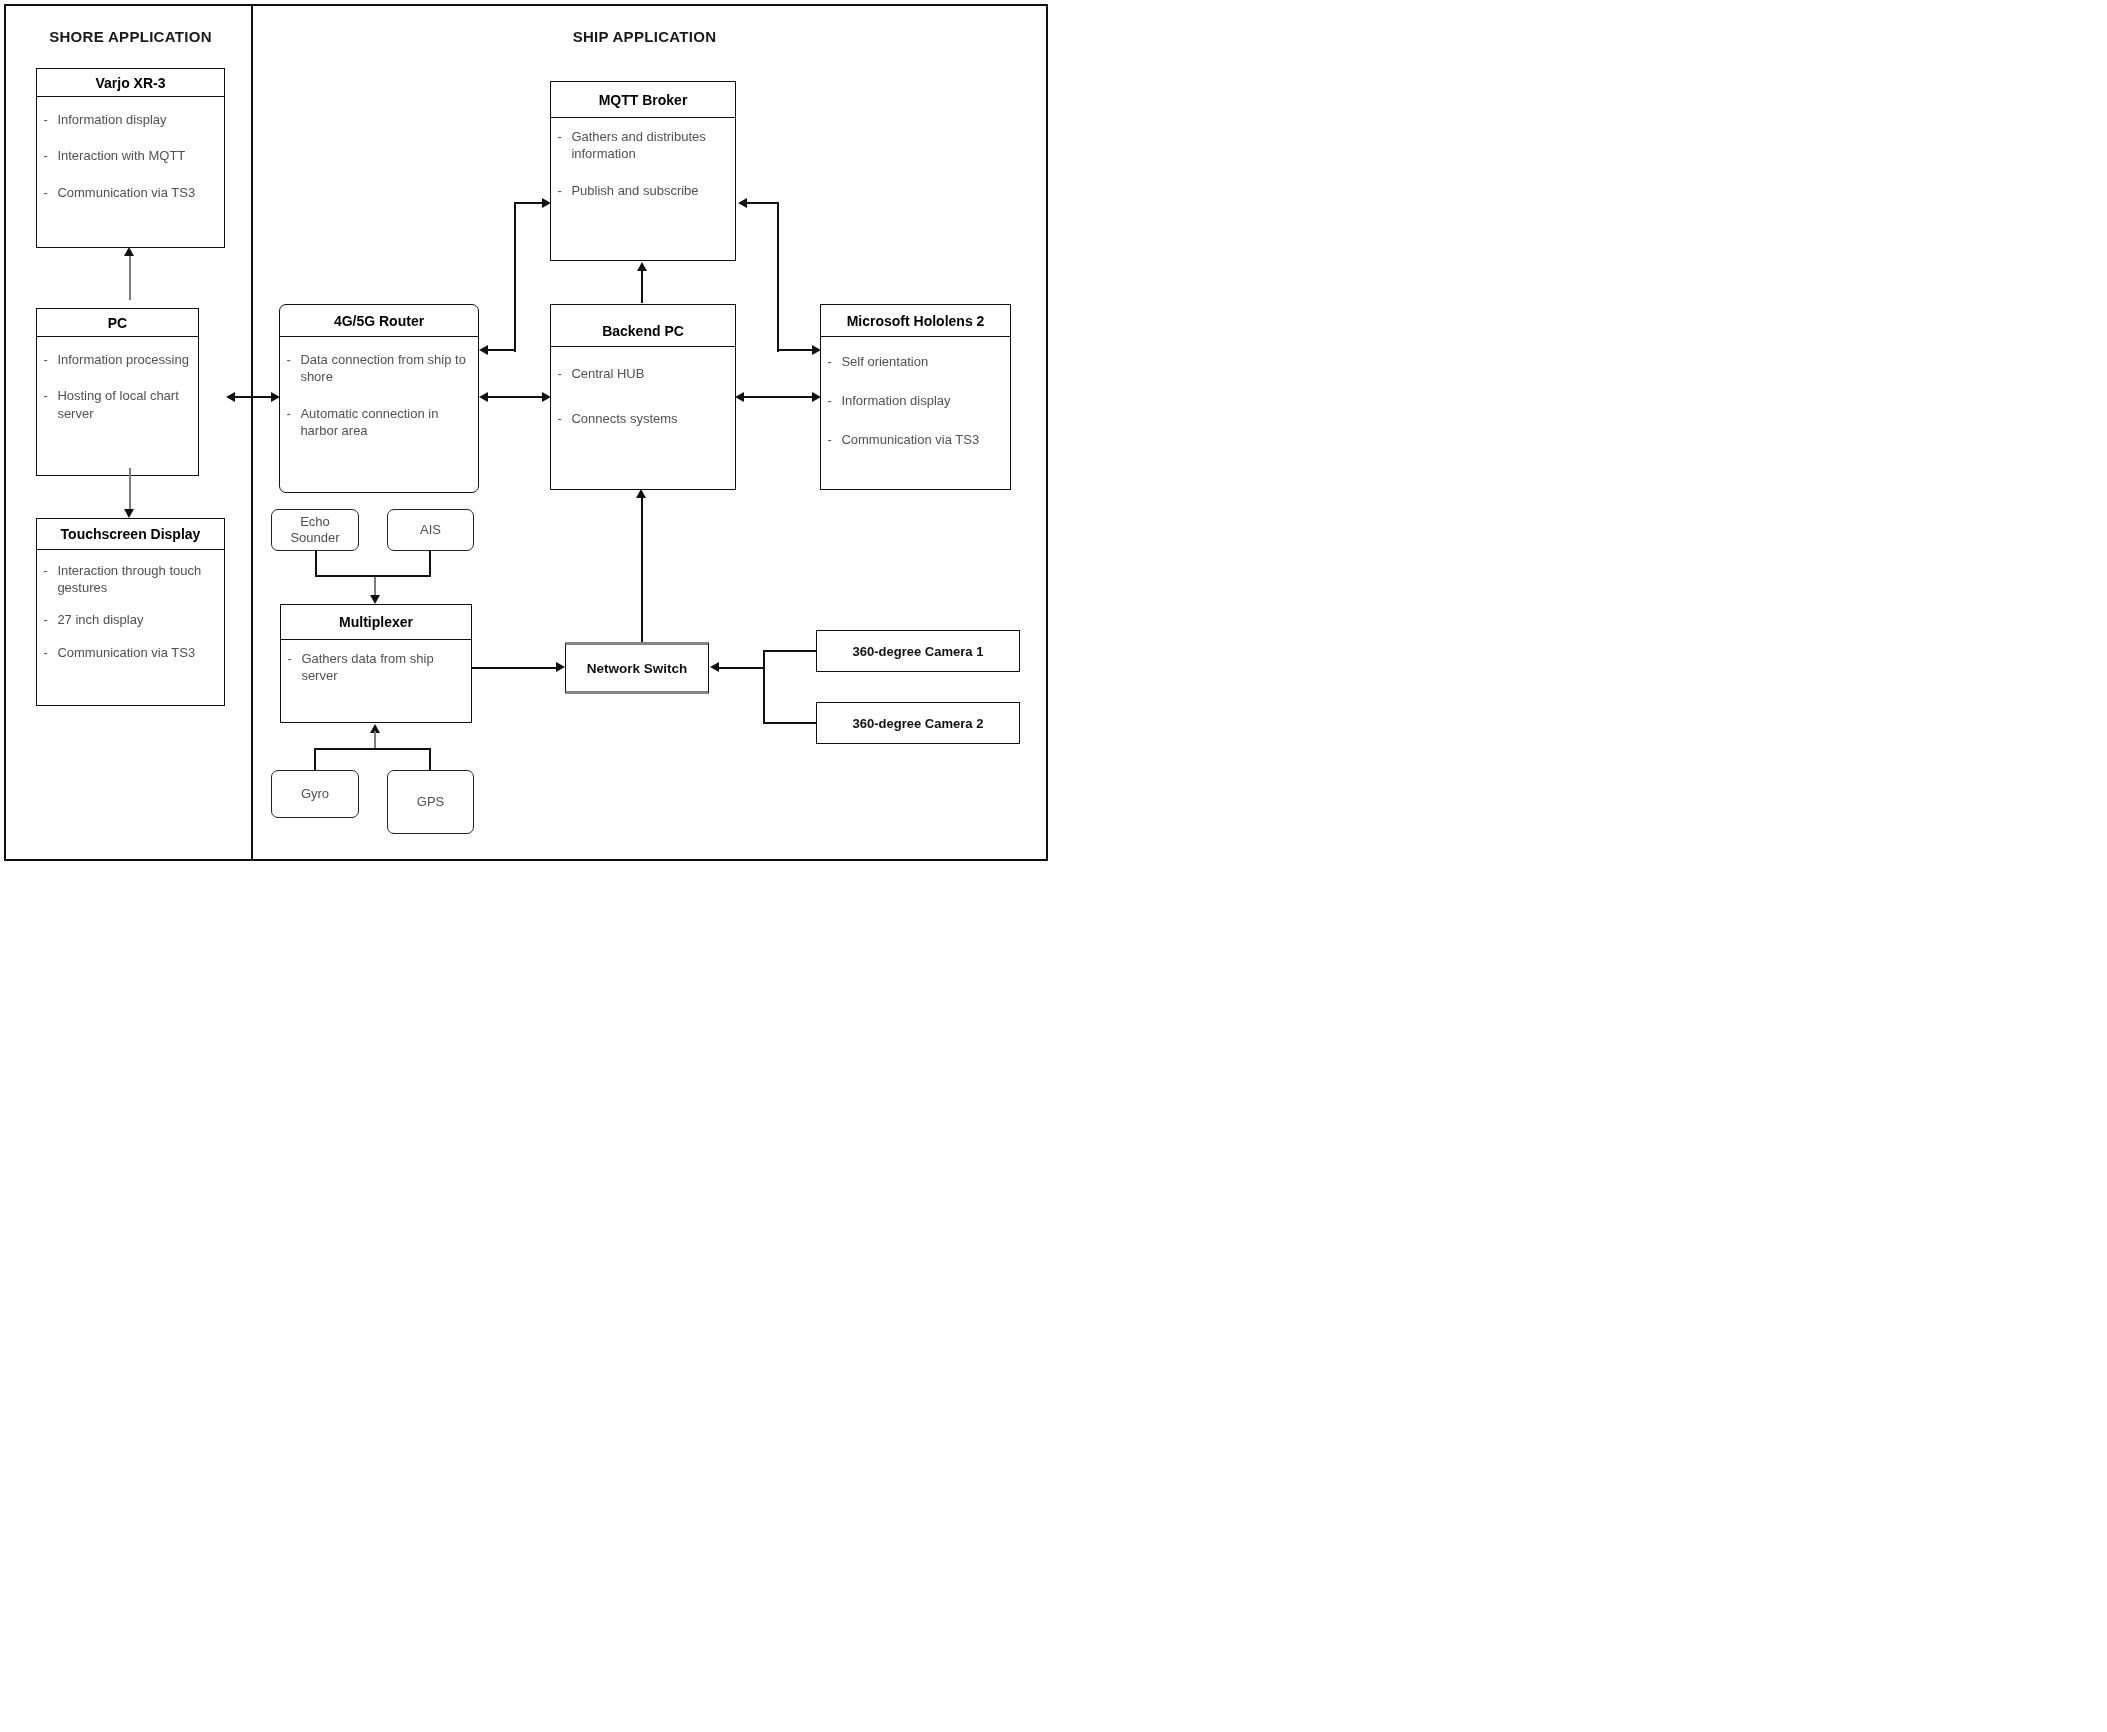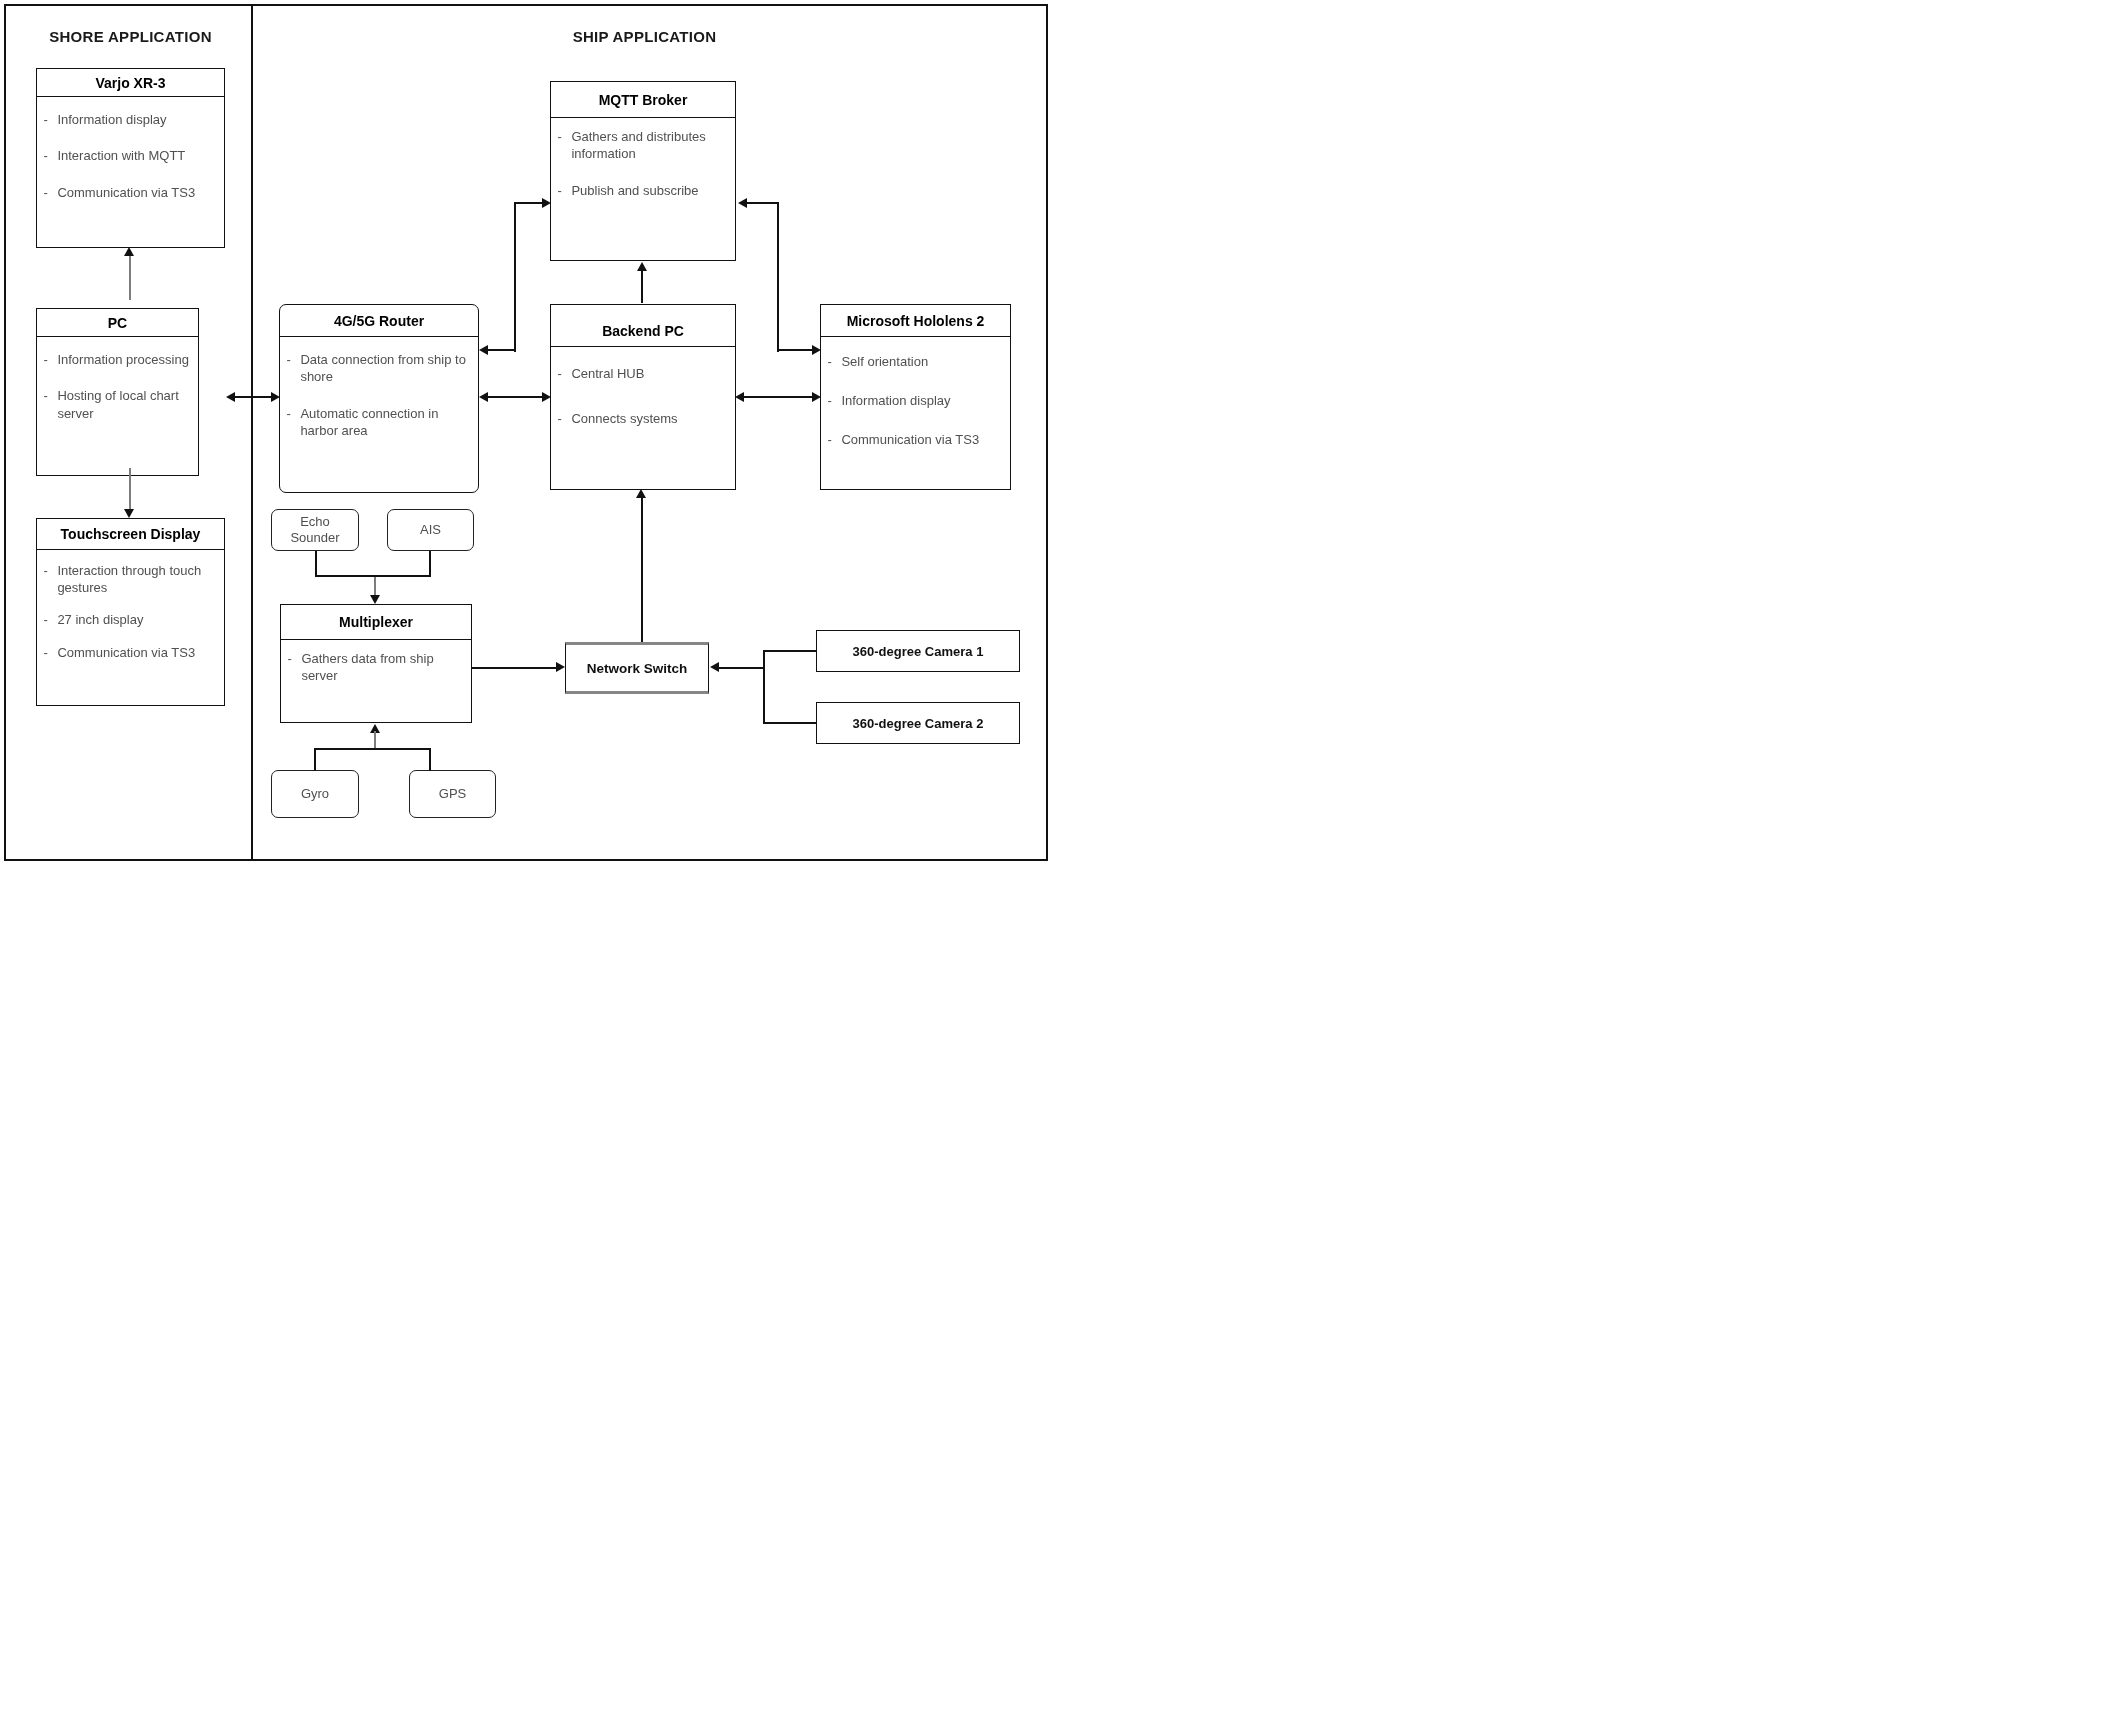--- a/index.html
+++ b/index.html
@@ -169,21 +169,21 @@
   <div class="plainbox" style="left:816px;top:630px;width:204px;height:42px;">
     <span>360-degree Camera 1</span>
   </div>
   <div class="plainbox" style="left:816px;top:702px;width:204px;height:42px;">
     <span>360-degree Camera 2</span>
   </div>
 
   <div class="rbox" style="left:271px;top:770px;width:88px;height:48px;">
     <span>Gyro</span>
   </div>
-  <div class="rbox" style="left:387px;top:770px;width:87px;height:48px;margin-left:22px;">
+  <div class="rbox" style="left:387px;top:770px;width:87px;height:64px;">
     <span>GPS</span>
   </div>
 
   <div class="vline gline" style="left:129px;top:256px;height:44px;width:1.9px;"></div>
   <div class="ah ah-up" style="left:124px;top:247px;"></div>
 
   <div class="vline gline" style="left:129px;top:468px;height:43px;width:1.9px;"></div>
   <div class="ah ah-down" style="left:124px;top:509px;"></div>
 
   <div class="hline" style="left:233px;top:396px;width:39px;"></div>

